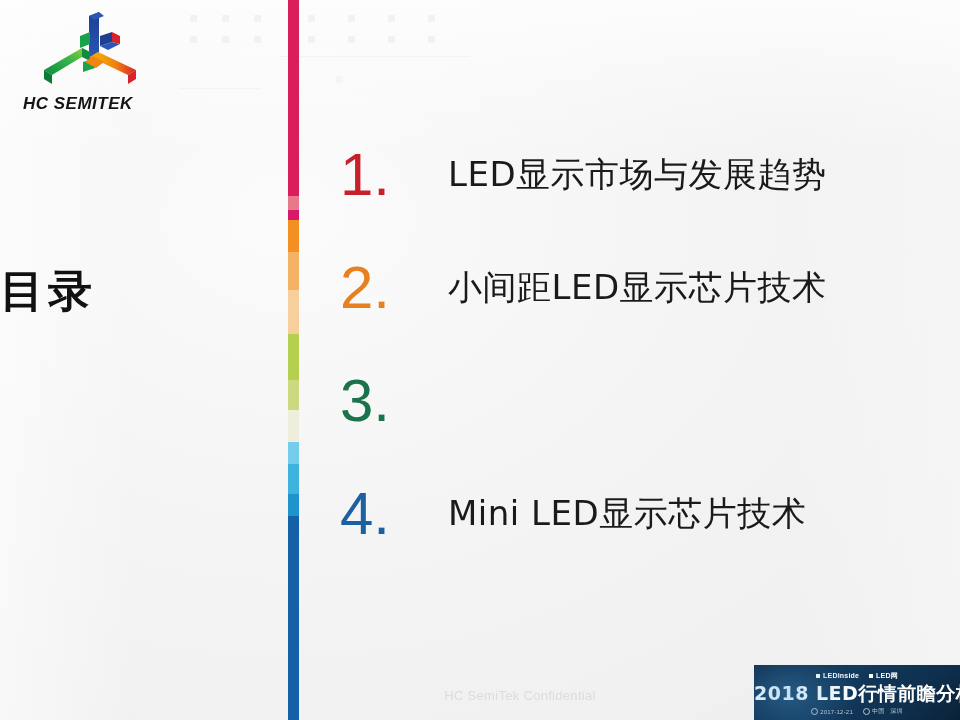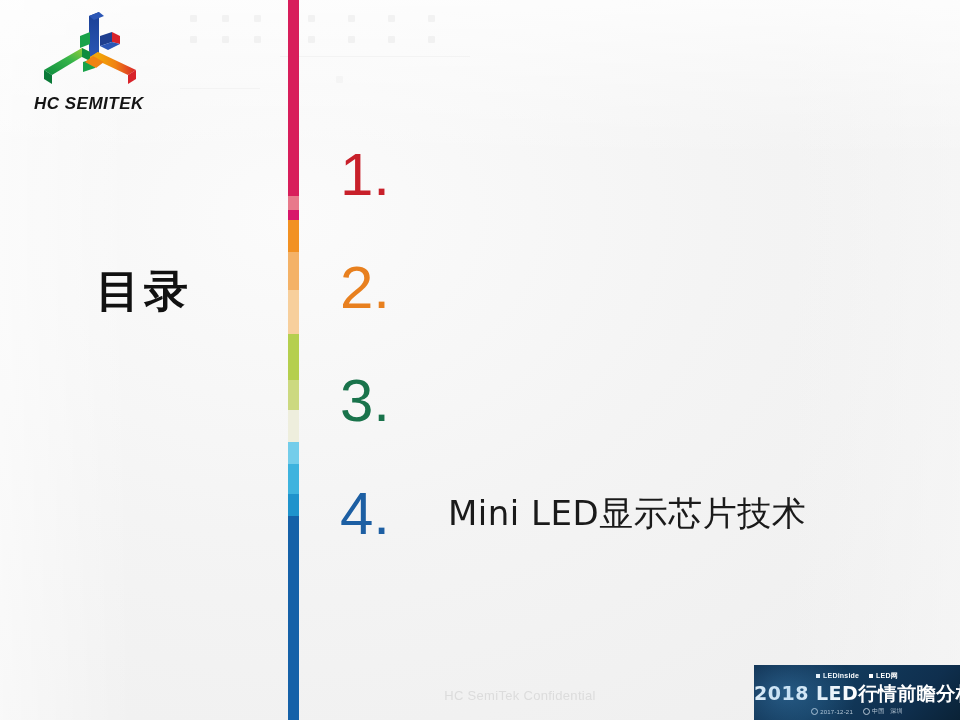--- a/index.html
+++ b/index.html
@@ -66,21 +66,21 @@
   }
   .logo-mark {
     position: absolute;
     left: 22px;
     top: 2px;
     width: 110px;
     height: 78px;
   }
   .logo-text {
     position: absolute;
-    left: 18px;
+    left: 7px;
     top: 86px;
     width: 140px;
     font-size: 17px;
     font-weight: bold;
     font-style: italic;
     letter-spacing: 0.5px;
     color: #141414;
     font-family: "Liberation Sans", sans-serif;
     white-space: nowrap;
   }
@@ -97,21 +97,21 @@
     width: 100%;
     display: block;
   }
 
   
   .toc-title {
     position: absolute;
     left: 0;
     top: 262px;
     width: 288px;
-    text-align: center;
+    text-align: left;
     font-size: 44px;
     font-weight: bold;
     color: #111111;
     letter-spacing: 4px;
     font-family: "DejaVu Sans", "Liberation Sans", sans-serif;
   }
 
   
   .toc-list {
     position: absolute;
@@ -323,24 +323,26 @@
       <div class="seg" style="background: rgb(31, 147, 204); height: 22px;"></div>
       <div class="seg" style="background: rgb(21, 97, 168); height: 204px;"></div>
     </div>
 
   <div class="toc-title">目录</div>
 
   <div class="toc-list">
 
     <div class="toc-item">
       <div class="toc-num" style="color: rgb(200, 32, 42);">1.</div>
+      <div class="toc-label">LED显示市场与发展趋势</div>
     </div>
 
     <div class="toc-item">
       <div class="toc-num" style="color: rgb(232, 128, 31);">2.</div>
+      <div class="toc-label">小间距LED显示芯片技术</div>
     </div>
 
     <div class="toc-item">
       <div class="toc-num" style="color: rgb(25, 115, 75);">3.</div>
     </div>
 
     <div class="toc-item">
       <div class="toc-num" style="color: rgb(29, 95, 163);">4.</div>
       <div class="toc-label">Mini LED显示芯片技术</div>
     </div>

